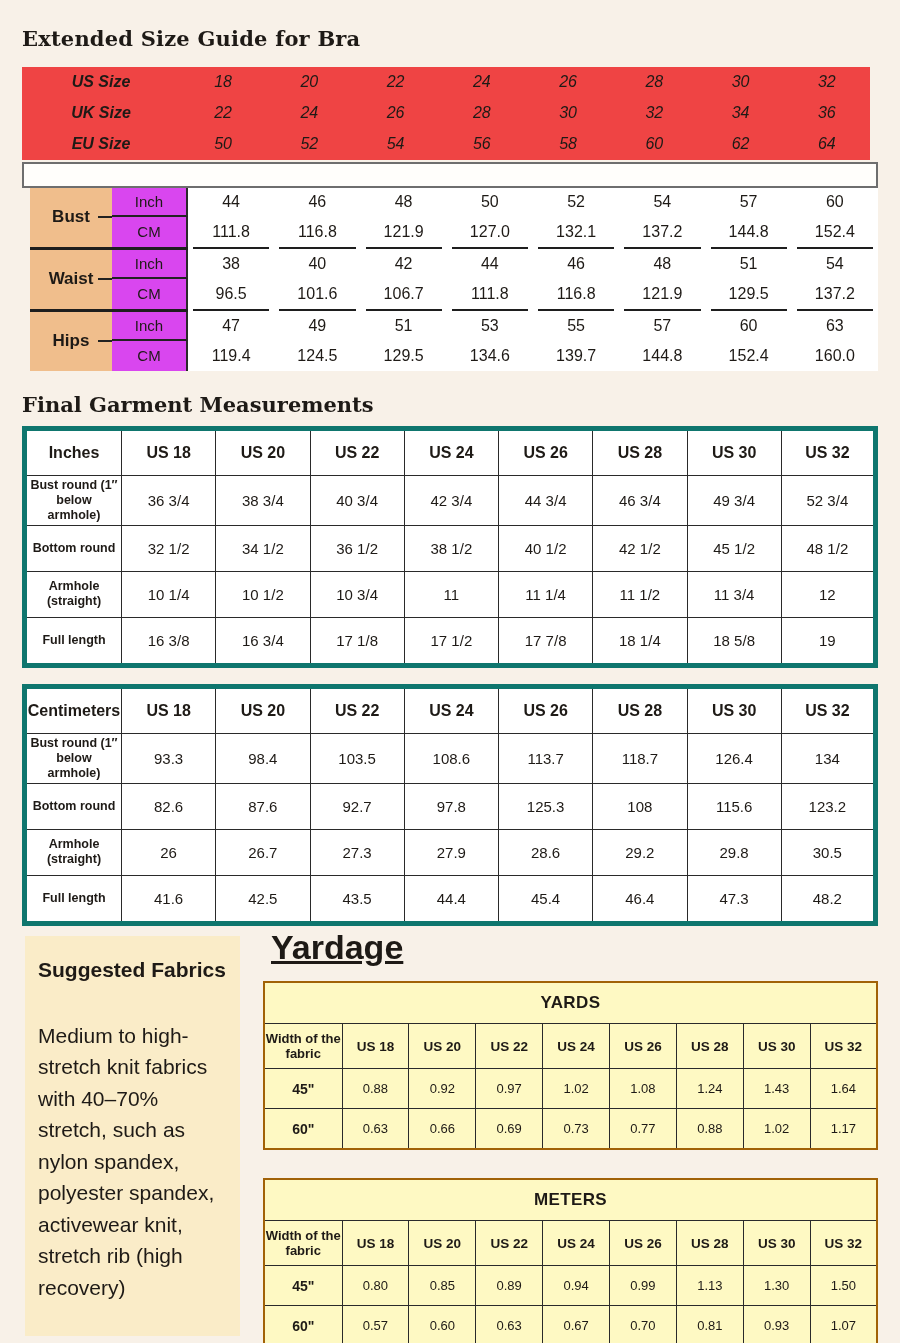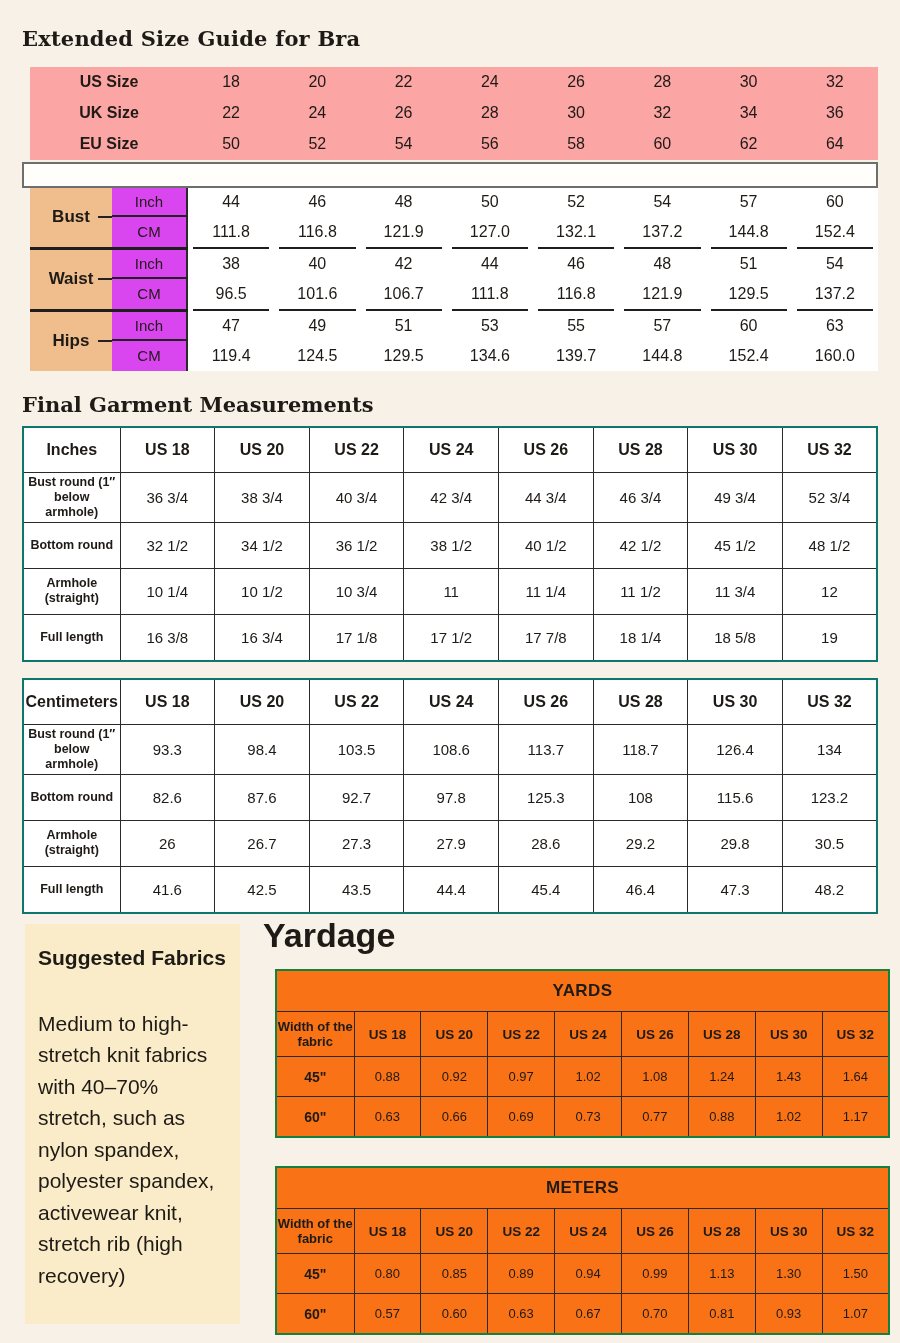--- a/index.html
+++ b/index.html
@@ -14,23 +14,23 @@
     font-family:"DejaVu Serif", serif; font-weight:700;
     font-size:21px; line-height:1.12; margin:11px 0 16px; letter-spacing:.2px;
   }
   h2.section {
     font-family:"DejaVu Serif", serif; font-weight:700;
     font-size:21px; line-height:1.15; margin:22px 0 9px;
   }
 
   
   .size-table {
-    margin-left:8px; width:calc(100% - 8px);
+    width:calc(100% - 8px);
     display:grid; grid-template-columns:158px repeat(8,1fr);
-    grid-auto-rows:31px; background:#fca5a5;
+    grid-auto-rows:31px; background:#ef4444;font-style:italic;
   }
   .size-table .cell { display:flex; align-items:center; justify-content:center; font-size:16px; }
   .size-table .rowlabel { font-weight:700; }
 
   
   .spacer-row {
     margin-top:2px; height:22px; background:#FFFEFB;
     border:2px solid #6E6E6E;
   }
 
@@ -56,48 +56,47 @@
   .bt-unit.top { border-bottom:2px solid #222; }
   .bt-cell { background:#FFFFFF; display:flex; align-items:center; justify-content:center; font-size:16px; }
   .bt-sep-label { grid-column:1 / span 2; background:#1E1E1E; }
   .bt-sep-data { background:#FFFFFF; display:flex; align-items:center; }
   .bt-sep-data span { flex:1; height:2px; background:#1E1E1E; margin:0 5px; }
 
   
   .g-mount.gap { margin-top:16px; }
   table.g-table {
     width:100%; border-collapse:collapse; background:#fff; table-layout:fixed;
-    border:2px solid #0f766e;
+    border:5px solid #0f766e;
   }
   table.g-table th, table.g-table td {
     border:1.5px solid #2A2A2A; text-align:center; vertical-align:middle; padding:0;
   }
   .g-table thead th { height:44px; font-size:16px; font-weight:700; }
   .g-table td.val { height:45px; font-size:15px; }
   .g-table td.rowhead { font-weight:700; font-size:12.5px; line-height:1.2; padding:2px 3px; }
 
   
   .bottom { display:flex; margin-top:10px; }
   .fabrics {
     width:215px; height:400px; margin-left:3px; box-sizing:border-box;
     background:#FAECC8; padding:6px 13px; flex:none;
   }
   .fabrics h3 { font-size:21px; margin:16px 0 0; font-weight:700; }
   .fabrics p  { font-size:21px; line-height:1.5; margin:38px 0 0; }
 
   .yardage-col { flex:1; margin-left:23px; }
   h2.yard {
     font-family:"Liberation Sans", sans-serif; font-weight:700;
-    font-size:34px; line-height:1.05; margin:-6px 0 16px;
+    font-size:34px; line-height:1.05; margin:-6px 8px 16px;text-decoration:underline;
   }
   .y-mount.gap2 { margin-top:28px; }
   table.y-table {
-    width:100%; border-collapse:collapse; background:#f97316; table-layout:fixed;
-    border:2px solid #15803d;
-    margin-left:12px;
+    width:100%; border-collapse:collapse; background:#fef9c3; table-layout:fixed;
+    border:2px solid #a16207;
   }
   table.y-table th, table.y-table td {
     border:1.5px solid #2A2A2A; text-align:center; vertical-align:middle; padding:0;
   }
   .y-table th.t-title { height:40px; font-size:17px; font-weight:700; letter-spacing:.4px; }
   .y-table .hrow th { height:44px; font-size:13.5px; font-weight:700; }
   .y-table th.corner { font-size:13px; line-height:1.2; font-weight:700; }
   .y-table td.ylabel { height:39px; font-size:14px; font-weight:700; }
   .y-table td.yval { font-size:13px; }
 </style>

